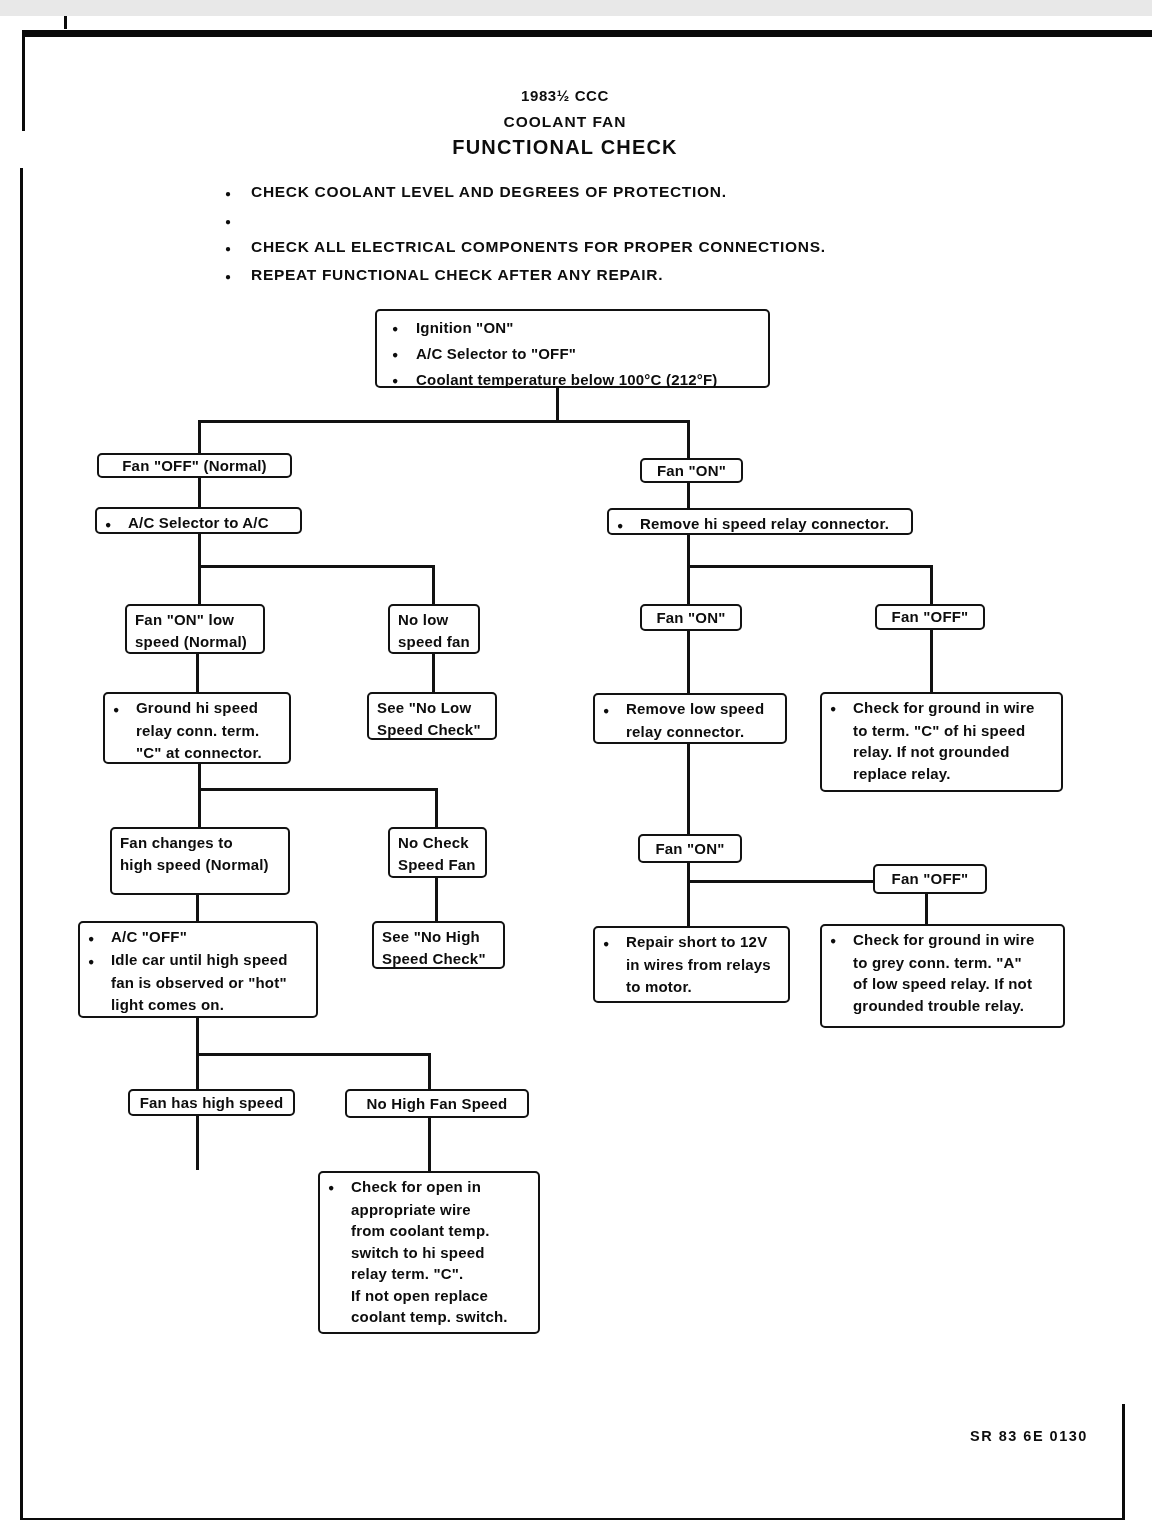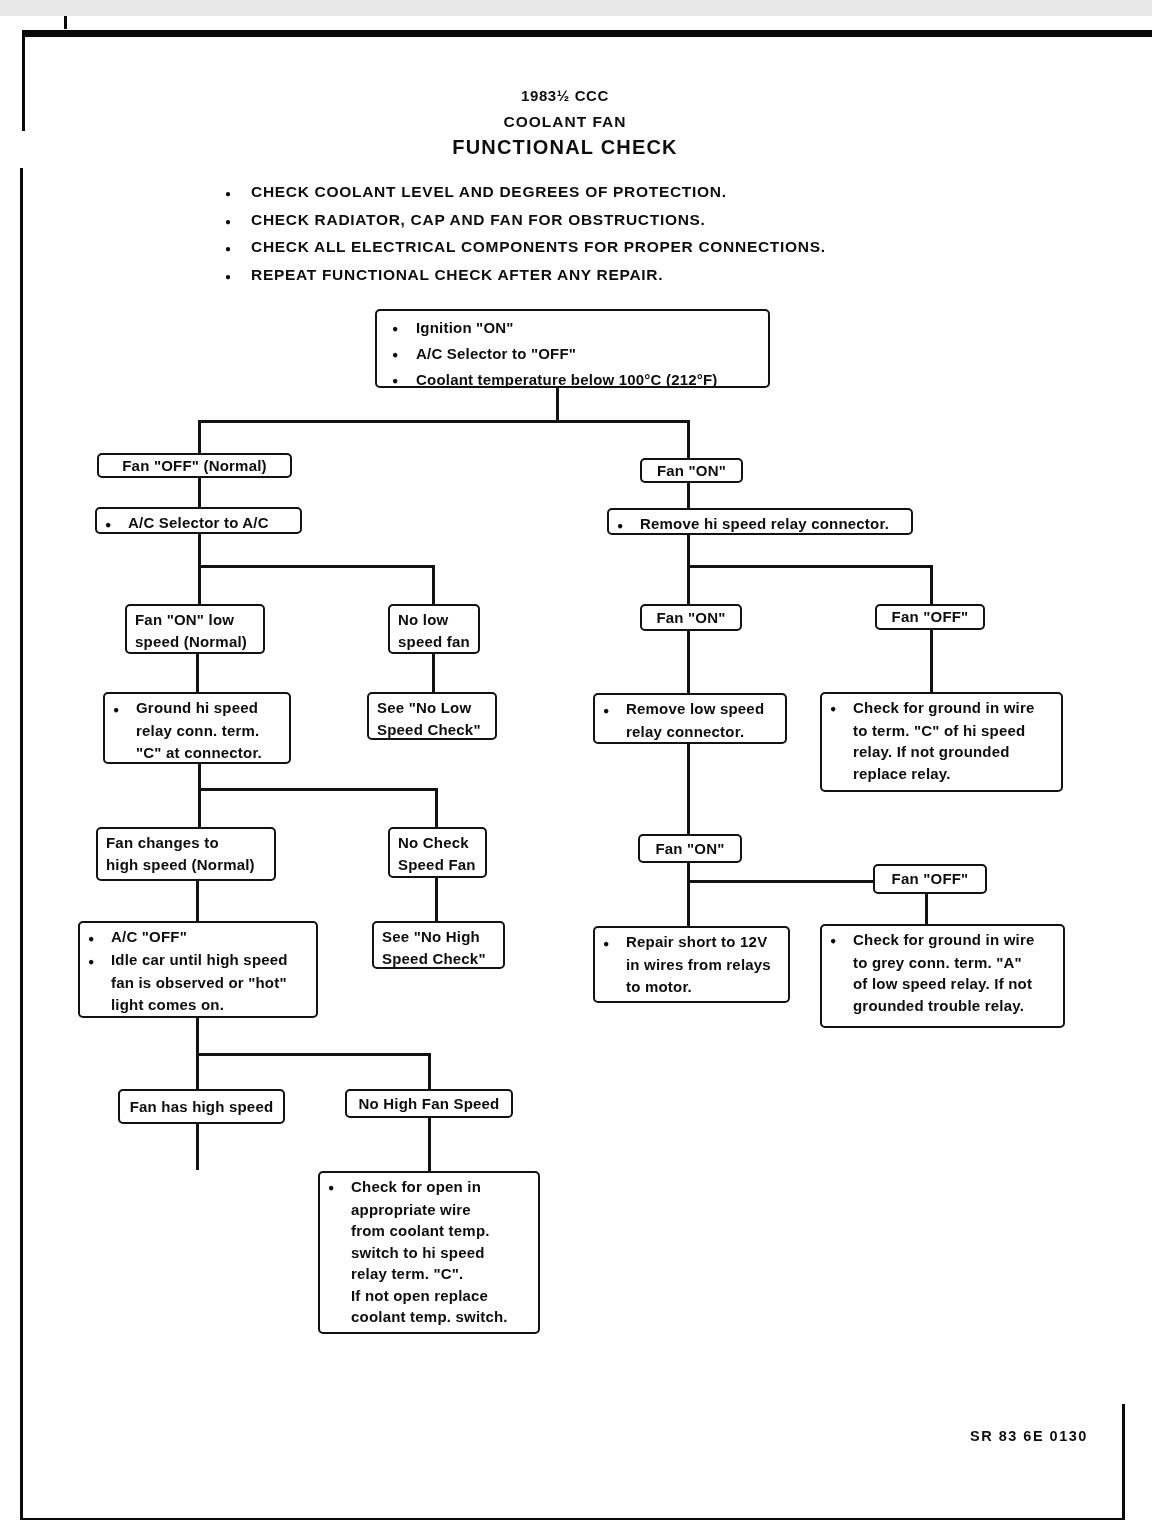--- a/index.html
+++ b/index.html
@@ -60,21 +60,20 @@
   <div class="hdr h3">FUNCTIONAL CHECK</div>
   <div class="hdr h2">COOLANT FAN</div>
 
   <div class="checklist">
       <div class="line">
         <span class="bullet">●</span>
         <span class="txt">CHECK COOLANT LEVEL AND DEGREES OF PROTECTION.</span>
       </div>
       <div class="line">
         <span class="bullet">●</span>
-        <span class="txt">CHECK RADIATOR, CAP AND FAN FOR OBSTRUCTIONS.</span>
       </div>
       <div class="line">
         <span class="bullet">●</span>
         <span class="txt">CHECK ALL ELECTRICAL COMPONENTS FOR PROPER CONNECTIONS.</span>
       </div>
       <div class="line">
         <span class="bullet">●</span>
         <span class="txt">REPEAT FUNCTIONAL CHECK AFTER ANY REPAIR.</span>
       </div>
     </div>
@@ -218,21 +217,21 @@
       <div class="line">
         <span class="bullet"></span>
         <span class="txt">relay.  If not grounded</span>
       </div>
       <div class="line">
         <span class="bullet"></span>
         <span class="txt">replace relay.</span>
       </div>
     </div>
 
-  <div class="node" style="left:96px;top:811px;width:180px;height:54px">
+  <div class="node" style="left:110px;top:811px;width:180px;height:68px">
       <div class="line">
         <span class="txt">Fan changes to</span>
       </div>
       <div class="line">
         <span class="txt">high speed (Normal)</span>
       </div>
     </div>
   <div class="node" style="left:388px;top:811px;width:99px;height:51px">
       <div class="line">
         <span class="txt">No Check</span>
@@ -302,24 +301,24 @@
       <div class="line">
         <span class="bullet"></span>
         <span class="txt">of low speed relay. If not</span>
       </div>
       <div class="line">
         <span class="bullet"></span>
         <span class="txt">grounded trouble relay.</span>
       </div>
     </div>
 
-  <div class="node ctr" style="left:118px;top:1073px;width:167px;height:35px">
+  <div class="node ctr" style="left:128px;top:1073px;width:167px;height:27px">
       <div class="line"><span class="txt">Fan has high speed</span></div>
     </div>
-  <div class="node ctr" style="left:345px;top:1073px;width:168px;height:29px">
+  <div class="node ctr" style="left:345px;top:1073px;width:184px;height:29px">
       <div class="line"><span class="txt">No High Fan Speed</span></div>
     </div>
 
   <div class="node tight" style="left:318px;top:1155px;width:222px;height:163px">
       <div class="line">
         <span class="bullet">●</span>
         <span class="txt">Check for open in</span>
       </div>
       <div class="line">
         <span class="bullet"></span>

